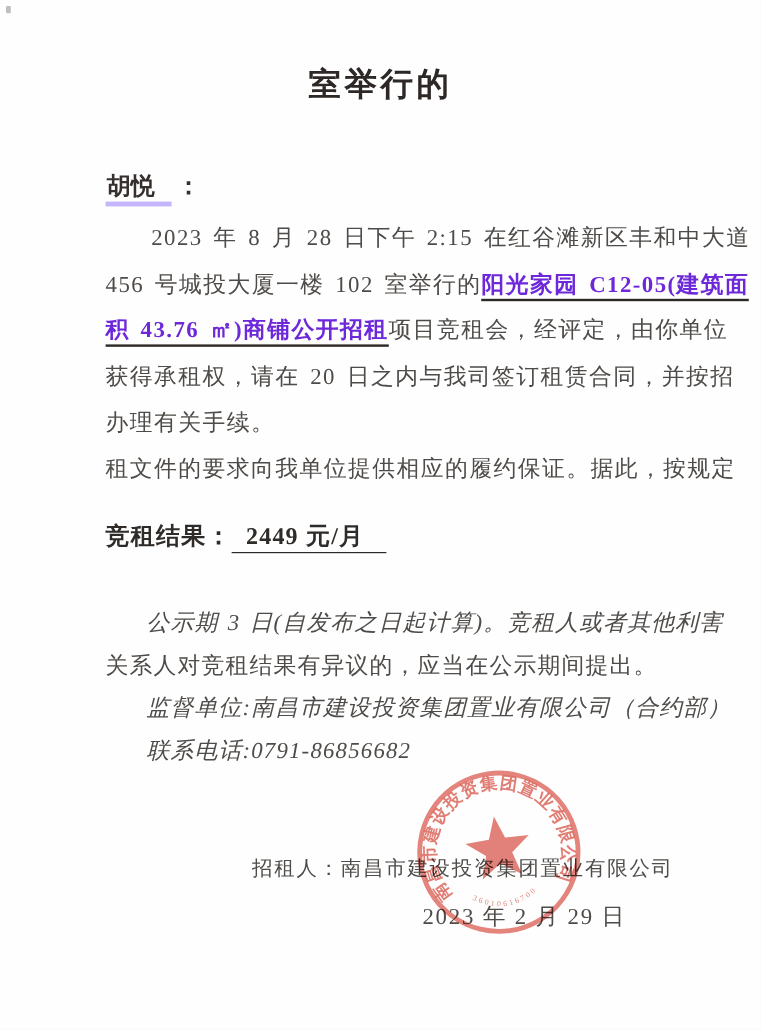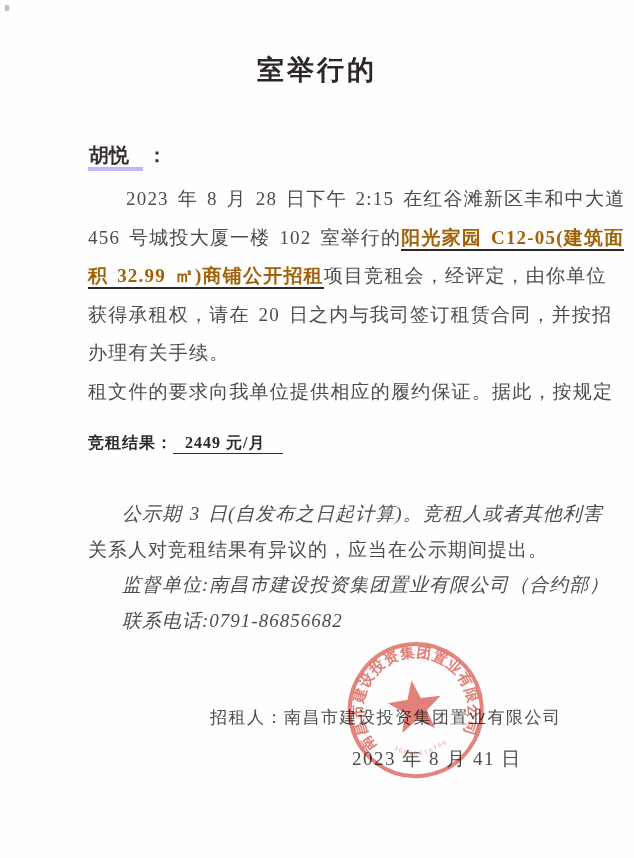--- a/index.html
+++ b/index.html
@@ -17,22 +17,22 @@
     padding-top:52px;text-align:center;font-size:27px;font-weight:bold;
     color:#2d2826;letter-spacing:3px;
   }
   .content{margin-left:88px;width:474px;position:relative;}
   .recipient{margin-top:54px;font-size:20px;font-weight:bold;color:#35302d;}
   .recipient .name{border-bottom:4px solid #c4b5fd;padding:0 14px 1px 1px;}
   .recipient .colon{font-weight:bold;margin-left:4px;}
   .para1{margin-top:11px;font-size:19px;color:#4e4b48;letter-spacing:1.2px;word-spacing:3px;}
   .bline{line-height:38.5px;height:38.5px;white-space:nowrap;}
   .bline.indent{text-indent:38px;}
-  .bu{font-weight:bold;color:#a16207;border-bottom:2px solid #2c2927;padding-bottom:1px;text-align:center;}
-  .result{margin-top:22px;font-size:16px;font-weight:bold;color:#2f2b28;letter-spacing:1px;}
+  .bu{font-weight:bold;color:#6d28d9;border-bottom:2px solid #2c2927;padding-bottom:1px;text-align:center;}
+  .result{margin-top:22px;font-size:20px;font-weight:bold;color:#2f2b28;letter-spacing:1px;}
   .result .value{border-bottom:1.5px solid #2f2b28;padding:0 18px 2px 12px;}
   .para2{margin-top:42px;font-size:19px;color:#4e4b48;letter-spacing:1px;word-spacing:2px;}
   .nline{line-height:35.5px;height:35.5px;white-space:nowrap;}
   .nline.indent{text-indent:34px;font-style:italic;}
   .footer-party{margin-top:66px;padding-left:122px;font-size:17px;color:#4e4b48;letter-spacing:1.5px;line-height:28px;white-space:nowrap;}
   .footer-date{margin-top:13px;padding-left:264px;font-size:19px;color:#4e4b48;letter-spacing:1.5px;line-height:28px;white-space:nowrap;}
   .seal{
     position:absolute;left:342px;top:636px;width:150px;height:152px;
     transform:rotate(-8deg);mix-blend-mode:multiply;opacity:.85;
     pointer-events:none;
@@ -48,38 +48,38 @@
 
   <div class="title">室举行的</div>
 
   <div class="content">
 
     <div class="recipient"><span class="name">胡悦</span><span class="colon">：</span></div>
 
     <div class="para1">
       <div class="bline indent"><span>2023 年 8 月 28 日下午 2:15 在红谷滩新区丰和中大道</span></div>
       <div class="bline"><span>456 号城投大厦一楼 102 室举行的</span><span class="bu">阳光家园 C12-05(建筑面</span></div>
-      <div class="bline"><span class="bu">积 32.99 ㎡)商铺公开招租</span><span>项目竞租会，经评定，由你单位</span></div>
+      <div class="bline"><span class="bu">积 43.76 ㎡)商铺公开招租</span><span>项目竞租会，经评定，由你单位</span></div>
       <div class="bline"><span>获得承租权，请在 20 日之内与我司签订租赁合同，并按招</span></div>
       <div class="bline"><span>办理有关手续。</span></div>
       <div class="bline"><span>租文件的要求向我单位提供相应的履约保证。据此，按规定</span></div>
     </div>
 
     <div class="result"><span>竞租结果：</span><span class="value">2449 元/月</span></div>
 
     <div class="para2">
       <div class="nline indent"><span>公示期 3 日(自发布之日起计算)。竞租人或者其他利害</span></div>
       <div class="nline"><span>关系人对竞租结果有异议的，应当在公示期间提出。</span></div>
       <div class="nline indent"><span>监督单位:南昌市建设投资集团置业有限公司（合约部）</span></div>
       <div class="nline indent"><span>联系电话:0791-86856682</span></div>
     </div>
 
     <div class="footer-party"><span>招租人：</span><span>南昌市建设投资集团置业有限公司</span></div>
 
-    <div class="footer-date">2023 年 8 月 41 日</div>
+    <div class="footer-date">2023 年 2 月 29 日</div>
 
   </div>
 
   <svg class="seal" viewBox="0 0 150 152" xmlns="http://www.w3.org/2000/svg">
     <defs>
       <path id="sealArc" d="M 30.6 104.4 A 53 53 0 1 1 117.4 104.4" fill="none"></path>
       <path id="sealCodeArc" d="M 45 108.5 A 45 45 0 0 0 103 108.5" fill="none"></path>
     </defs>
     <circle cx="74" cy="74" r="66" fill="none" stroke="#d9564a" stroke-width="4" opacity="0.85"></circle>
     <polygon points="74,44 80.8,62.6 100.6,63.3 85.0,75.6 90.5,94.7 74,83.6 57.5,94.7 63.0,75.6 47.4,63.3 67.2,62.6" fill="#d9564a" opacity="0.88"></polygon>

